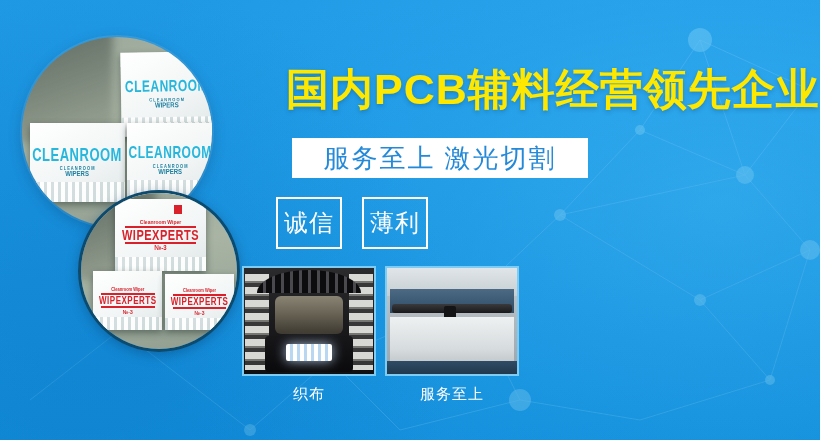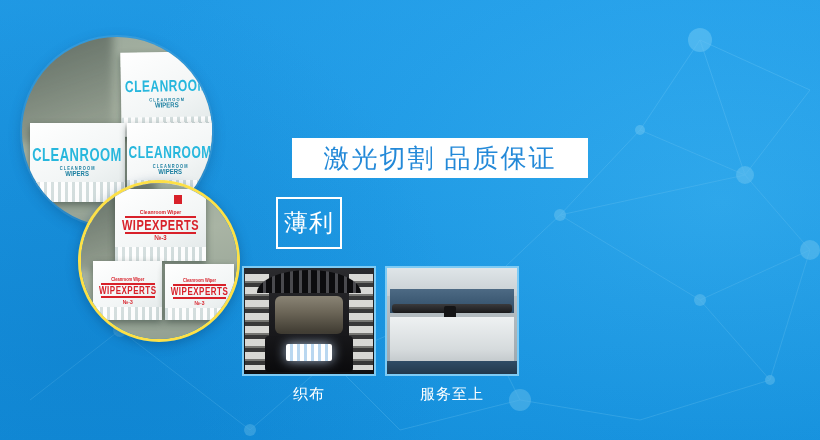--- a/index.html
+++ b/index.html
@@ -45,26 +45,26 @@
     top: 37px;
     width: 190px;
     height: 190px;
     border-radius: 50%;
     overflow: hidden;
     box-shadow: 0 0 0 2px rgba(255,255,255,0.10), 0 4px 14px rgba(0,50,95,0.30);
   }
   .circle-small {
     position: absolute;
     left: 78px;
-    top: 180px;
+    top: 190px;
     width: 156px;
     height: 156px;
     border-radius: 50%;
     overflow: hidden;
-    border: 3px solid #fde047;
+    border: 3px solid #0c4a6e;
     box-shadow: 0 3px 12px rgba(0,50,95,0.35);
   }
 
   
   .scene-clean {
     position: absolute;
     inset: 0;
     background:
       linear-gradient(165deg, #9aa89a 0%, #a9b4a4 40%, #8f9d90 100%);
   }
@@ -454,26 +454,30 @@
     <div class="pack pack-red" style="left:54%; top:52%; width:44%; height:36%;">
       <div class="sub1" style="font-size:4px;">Cleanroom Wiper</div>
       <div class="rule"></div>
       <div class="brand" style="font-size:8px;">WIPEXPERTS</div>
       <div class="rule"></div>
       <div class="sub2" style="font-size:5px;">№-3</div>
       <div class="ridges" style="height:22%;"></div>
     </div>
   </div>
 
+  <div class="headline">国内PCB辅料经营领先企业</div>
 
   <div class="subtitle-band">
-    <span class="subtitle-text">激光切割 品质保证</span>
+    <span class="subtitle-text">服务至上 激光切割</span>
   </div>
 
   <div class="tags">
+    <div class="tag">
+      <span class="tag-text">诚信</span>
+    </div>
     <div class="tag">
       <span class="tag-text">薄利</span>
     </div>
   </div>
 
   <div class="strip">
 
     <div class="thumb-wrap">
       <div class="thumb">
         <div class="ph-knit">

